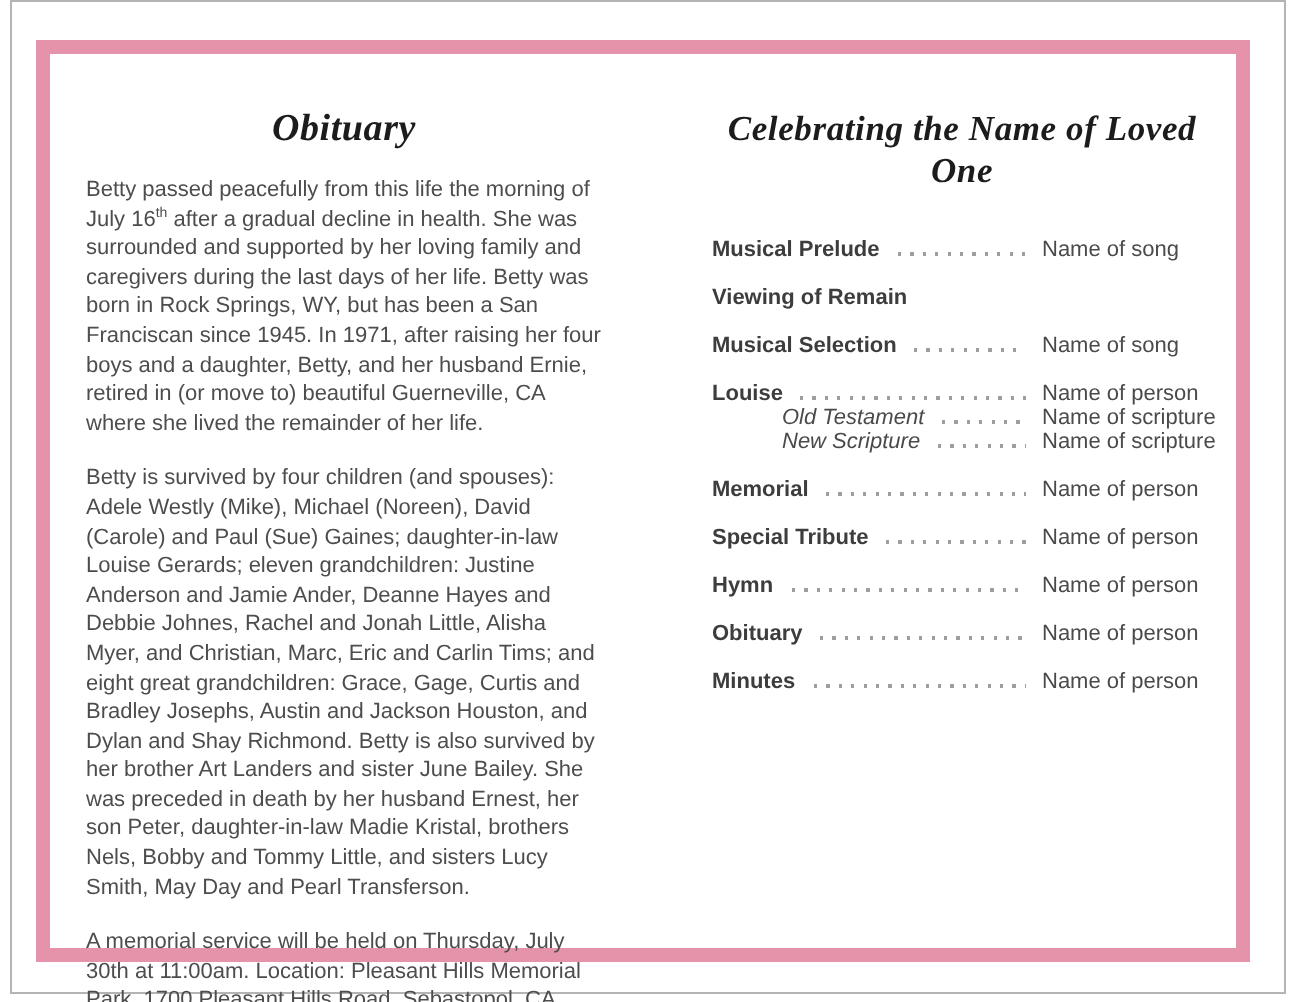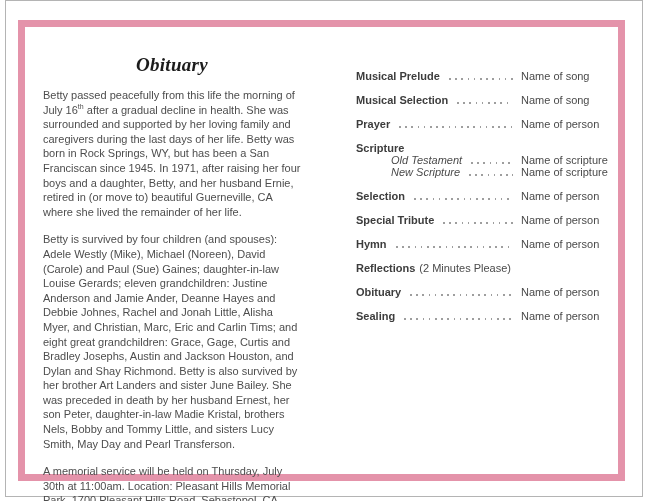--- a/index.html
+++ b/index.html
@@ -62,75 +62,72 @@
       <div class="spread">
 
         <section class="page-left">
           <h2 class="page-title">Obituary</h2>
           <p><span>Betty passed peacefully from this life the morning of July 16</span><sup>th</sup><span> after a gradual decline in health.  She was surrounded and supported by her loving family and caregivers during the last days of her life.  Betty was born in Rock Springs, WY, but has been a San Franciscan since 1945.  In 1971, after raising her four boys and a daughter, Betty, and her husband Ernie, retired in (or move to) beautiful Guerneville, CA where she lived the remainder of her life.</span></p>
           <p>Betty is survived by four children (and spouses): Adele Westly (Mike), Michael (Noreen), David (Carole) and Paul (Sue) Gaines;  daughter-in-law Louise Gerards;  eleven grandchildren: Justine Anderson and Jamie Ander, Deanne Hayes and Debbie Johnes, Rachel and Jonah Little, Alisha Myer, and Christian, Marc, Eric and Carlin Tims;  and eight great grandchildren: Grace, Gage, Curtis and Bradley Josephs, Austin and Jackson Houston, and Dylan and Shay Richmond. Betty is also survived by her brother Art Landers and sister June Bailey.  She was preceded in death by her husband Ernest, her son Peter, daughter-in-law Madie Kristal, brothers Nels, Bobby and Tommy Little, and sisters Lucy Smith, May Day and Pearl Transferson.</p>
           <p>A memorial service will be held on Thursday, July 30th at 11:00am.  Location:  Pleasant Hills Memorial Park, 1700 Pleasant Hills Road, Sebastopol, CA 95472.  In lieu of flowers, donations may be made to (NAME and ADDRESS).</p>
         </section>
 
         <section class="page-right">
+          <h2 class="page-title">Celebrating the Name of Loved One</h2>
           <div id="program-rows">
               <div class="prog-row">
                 <span class="plabel">Musical Prelude</span>
                 <span class="dots"></span>
                 <span class="pvalue">Name of song</span>
               </div>
               <div class="prog-row">
+                <span class="plabel">Viewing of Remain</span>
+              </div>
+              <div class="prog-row">
                 <span class="plabel">Musical Selection</span>
                 <span class="dots"></span>
                 <span class="pvalue">Name of song</span>
               </div>
               <div class="prog-row">
-                <span class="plabel">Prayer</span>
+                <span class="plabel">Louise</span>
                 <span class="dots"></span>
                 <span class="pvalue">Name of person</span>
-              </div>
-              <div class="prog-row">
-                <span class="plabel">Scripture</span>
               </div>
               <div class="prog-row sub">
                 <span class="plabel">Old Testament</span>
                 <span class="dots"></span>
                 <span class="pvalue">Name of scripture</span>
               </div>
               <div class="prog-row sub">
                 <span class="plabel">New Scripture</span>
                 <span class="dots"></span>
                 <span class="pvalue">Name of scripture</span>
               </div>
               <div class="prog-row">
-                <span class="plabel">Selection</span>
+                <span class="plabel">Memorial</span>
                 <span class="dots"></span>
                 <span class="pvalue">Name of person</span>
               </div>
               <div class="prog-row">
                 <span class="plabel">Special Tribute</span>
                 <span class="dots"></span>
                 <span class="pvalue">Name of person</span>
               </div>
               <div class="prog-row">
                 <span class="plabel">Hymn</span>
                 <span class="dots"></span>
                 <span class="pvalue">Name of person</span>
               </div>
               <div class="prog-row">
-                <span class="plabel">Reflections</span>
-                <span class="psuffix">(2 Minutes Please)</span>
-              </div>
-              <div class="prog-row">
                 <span class="plabel">Obituary</span>
                 <span class="dots"></span>
                 <span class="pvalue">Name of person</span>
               </div>
               <div class="prog-row">
-                <span class="plabel">Sealing</span>
+                <span class="plabel">Minutes</span>
                 <span class="dots"></span>
                 <span class="pvalue">Name of person</span>
               </div>
             </div>
         </section>
 
       </div>
     </div>
   </div>
 </div>

